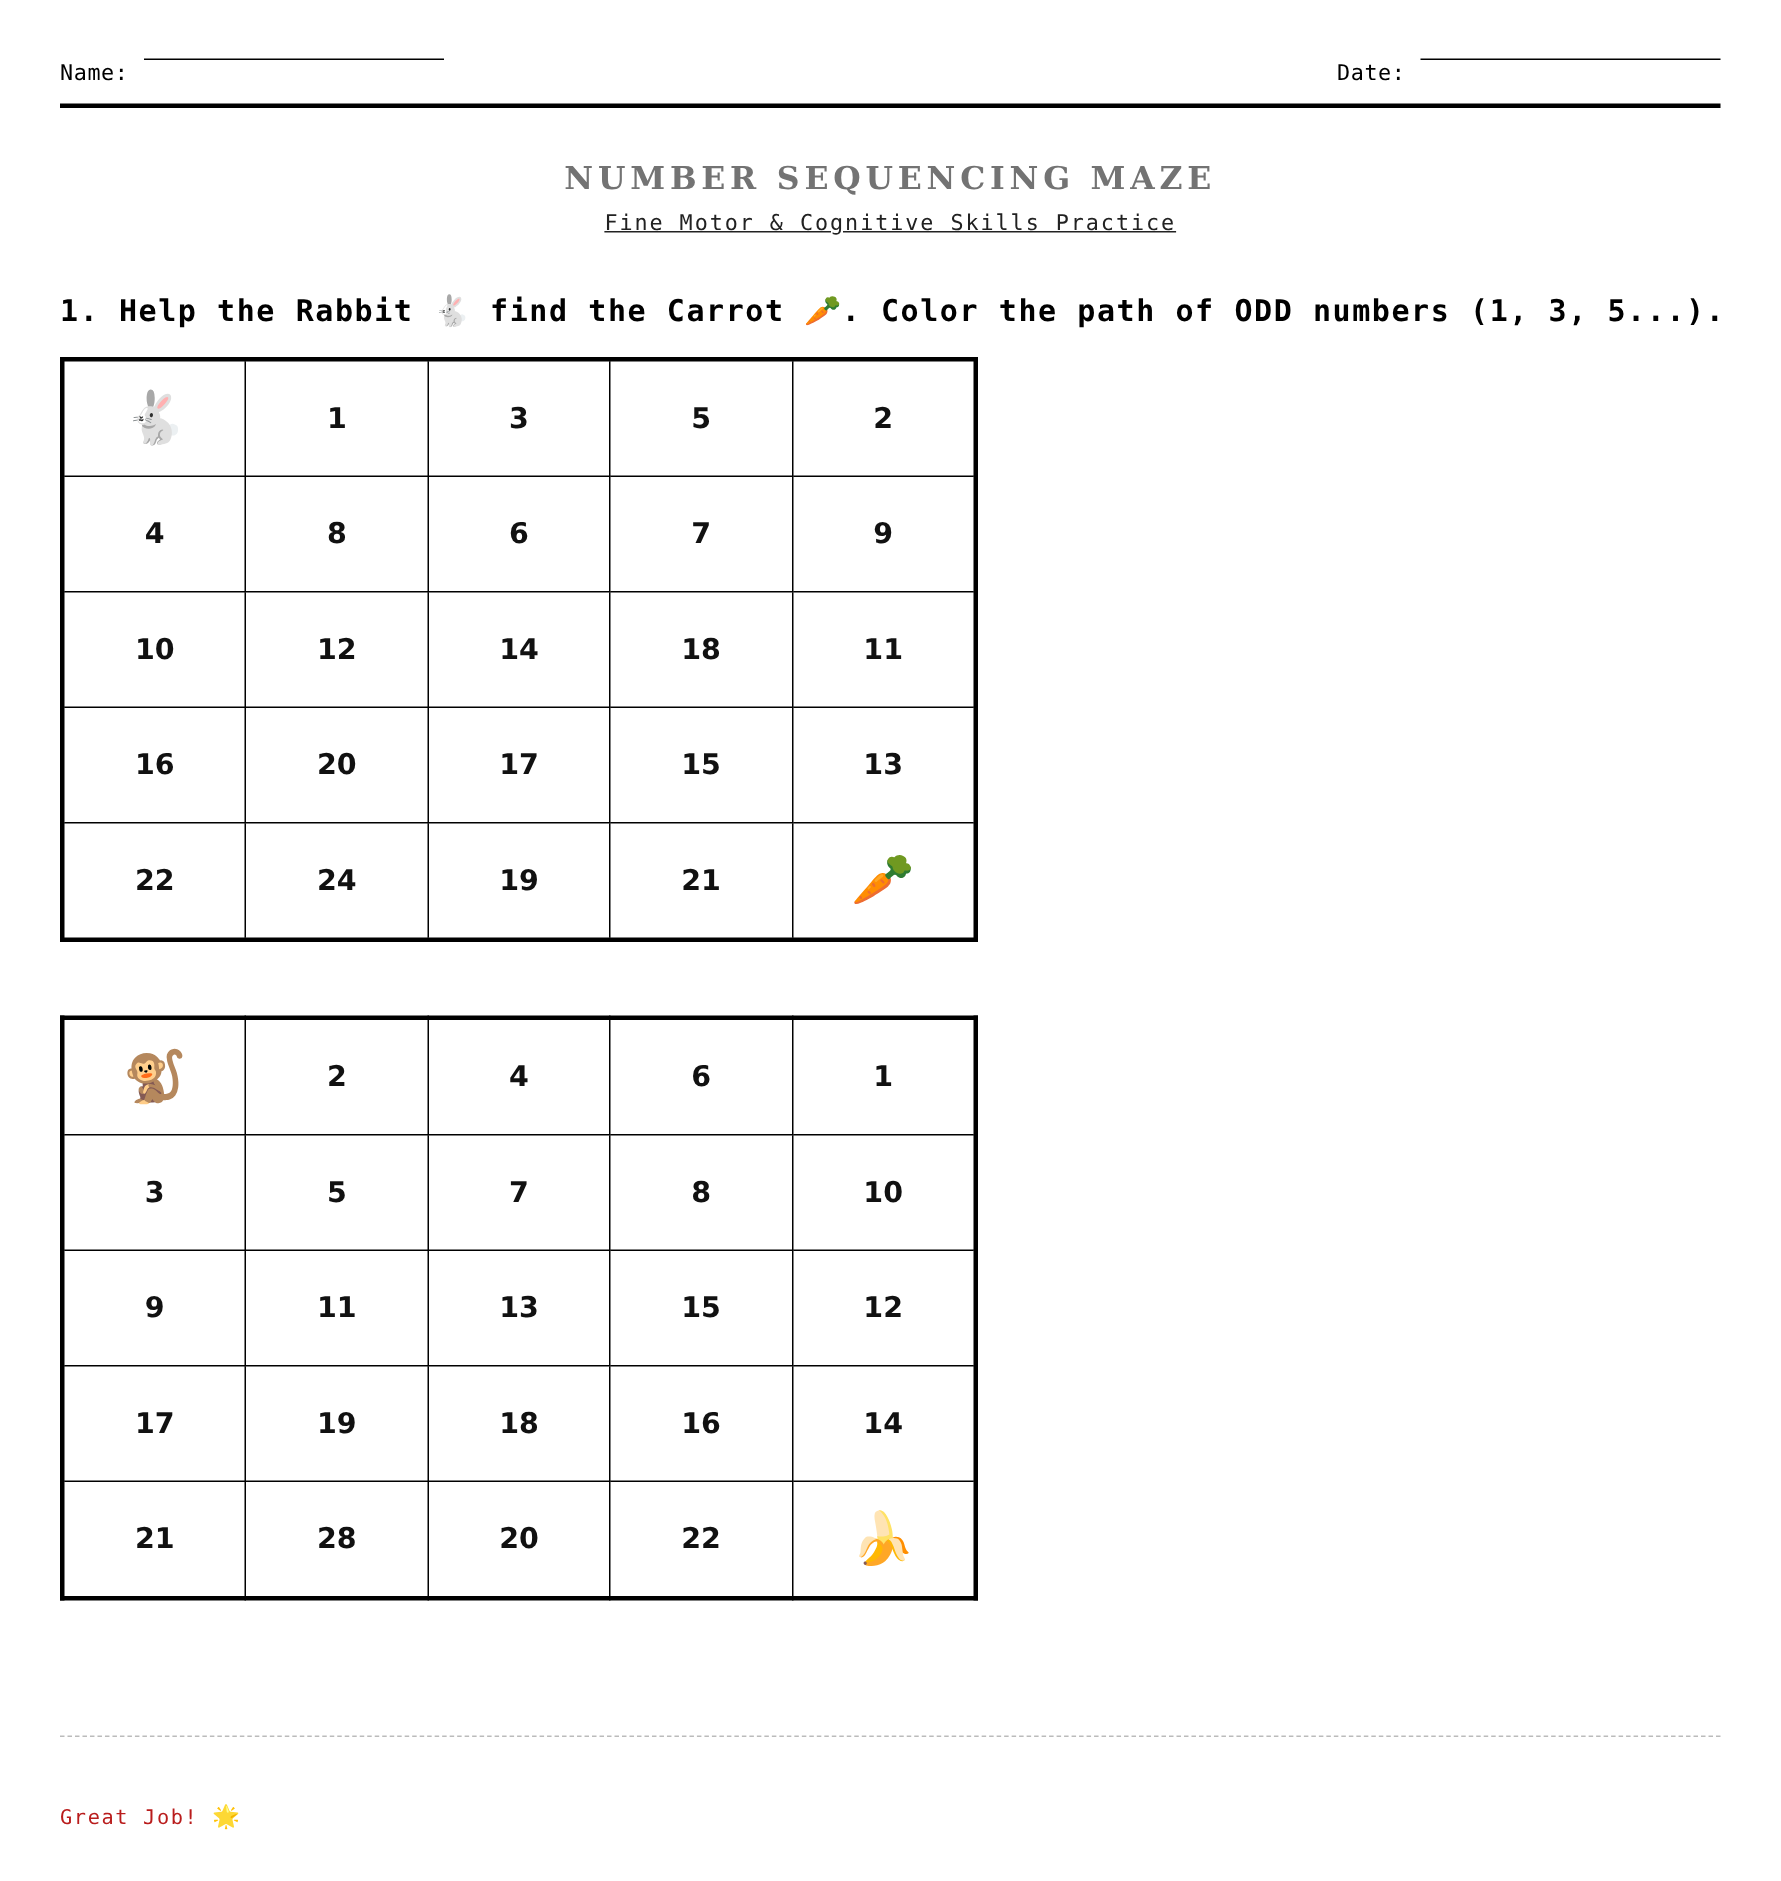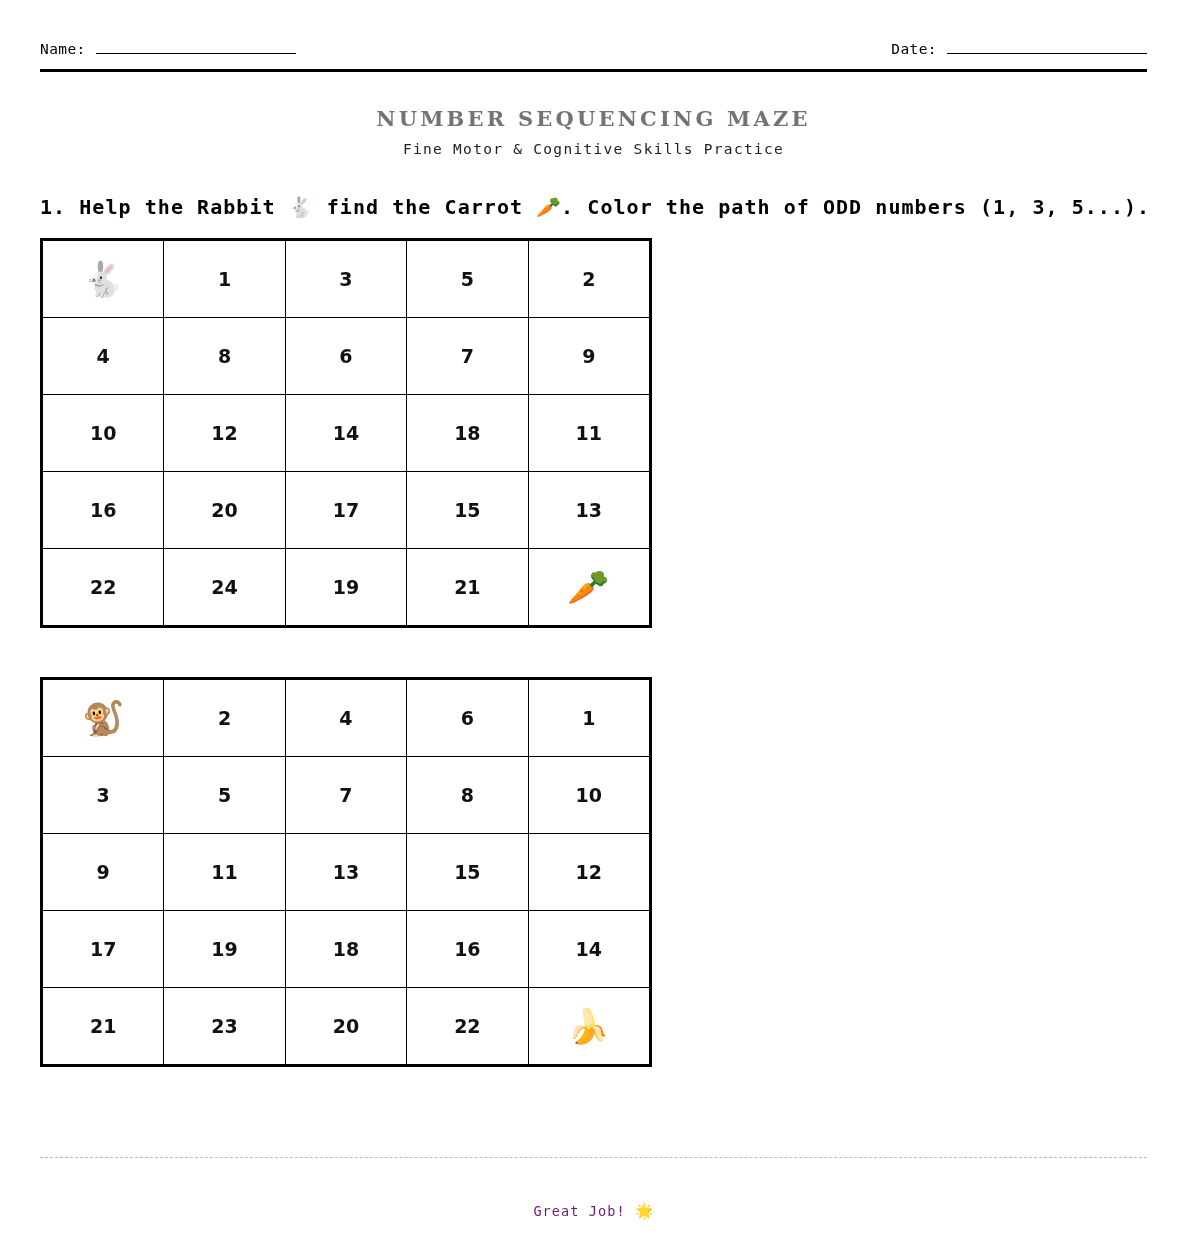--- a/index.html
+++ b/index.html
@@ -26,21 +26,21 @@
   
   .header-row {
     display: flex;
     justify-content: space-between;
     align-items: flex-end;
     padding-top: 33px;
     height: 24px;
   }
   .field {
     display: flex;
-    align-items: flex-end;
+    align-items: flex-start;
     font-family: "DejaVu Sans Mono", "Liberation Mono", monospace;
     font-size: 14.5px;
     letter-spacing: 0.4px;
     color: #000;
   }
   .field-label { white-space: pre; }
   .field-rule {
     display: inline-block;
     width: 200px;
     border-bottom: 1.6px solid #000;
@@ -67,20 +67,21 @@
     margin-top: 34px;
     color: #737373;
   }
   .subtitle {
     text-align: center;
     font-family: "DejaVu Sans Mono", "Liberation Mono", monospace;
     font-size: 14.5px;
     letter-spacing: 1.3px;
     margin-top: 10px;
     color: #222;
+    text-decoration: underline;
   }
 
   
   .instruction {
     font-family: "DejaVu Sans Mono", "Liberation Mono", monospace;
     font-weight: bold;
     font-size: 20px;
     letter-spacing: 1.05px;
     color: #000;
     margin-top: 38px;
@@ -129,25 +130,24 @@
     left: 40px;
     right: 40px;
     bottom: 34px;
   }
   .footer-rule {
     border: 0;
     border-top: 1px dashed #bbbbbb;
     margin: 0 0 22px 0;
   }
   .footer-text {
-    text-align: center;
     font-family: "DejaVu Sans Mono", "Liberation Mono", monospace;
     font-size: 13.5px;
     letter-spacing: 1.1px;
-    color: #701a75;
+    color: #b91c1c;
     white-space: pre;
     margin-top: 44px;
   }
   .footer-text .emoji { font-size: 15px; }
 </style>
 </head>
 <body>
 
 <div class="page">
 
@@ -236,21 +236,21 @@
       </tr>
       <tr>
         <td>17</td>
         <td>19</td>
         <td>18</td>
         <td>16</td>
         <td>14</td>
       </tr>
       <tr>
         <td>21</td>
-        <td>23</td>
+        <td>28</td>
         <td>20</td>
         <td>22</td>
         <td class="icon-cell">🍌</td>
       </tr>
     </tbody>
   </table>
 
   <div class="footer">
     <hr class="footer-rule">
     <div class="footer-text"><span>Great Job! </span><span class="emoji">🌟</span></div>

